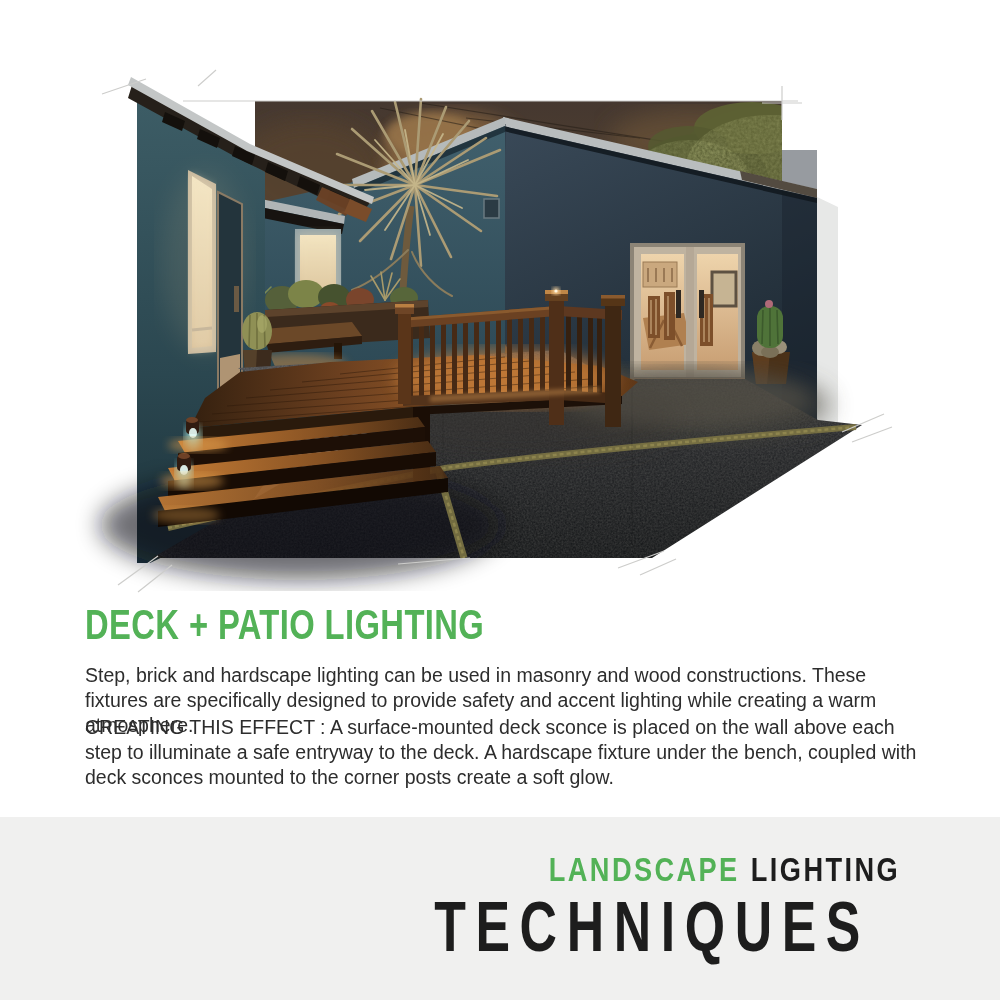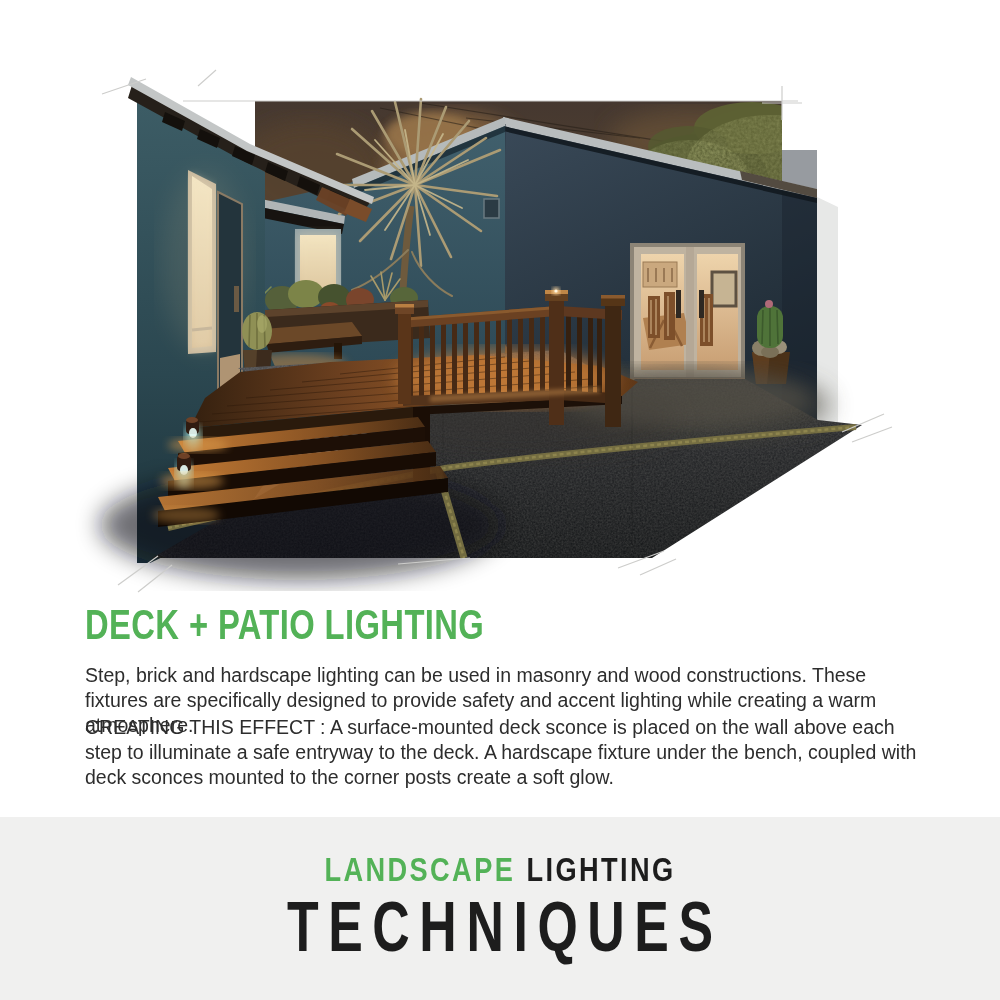--- a/index.html
+++ b/index.html
@@ -17,21 +17,21 @@
   }
   .para{
     position:absolute;left:0;width:848px;margin:0;
     color:var(--body-text,#2d2d2d);font-size:19.5px;line-height:25px;font-weight:400;
   }
   .para b{font-weight:400;}
   .p1{top:663px;}
   .p2{top:715px;}
   .footer{
     position:absolute;left:0;top:817px;width:1000px;height:183px;
-    background:var(--footer-bg,#f0f0ef);text-align:center;
+    background:var(--footer-bg,#f0f0ef);text-align:right;
   }
   .brand-line1{
     margin-top:34px;font-size:34px;font-weight:700;line-height:1.1;
     letter-spacing:3px;transform:scaleX(.8);transform-origin:center top;white-space:nowrap;
   }
   .brand-line1 .w-green{color:var(--green,#53b257);margin-right:14px;}
   .brand-line1 .w-dark{color:var(--footer-dark,#1d1d1d);}
   .brand-line2{
     margin-top:3px;font-size:70px;font-weight:700;line-height:1.05;
     letter-spacing:13px;text-indent:13px;color:var(--footer-dark,#1d1d1d);

